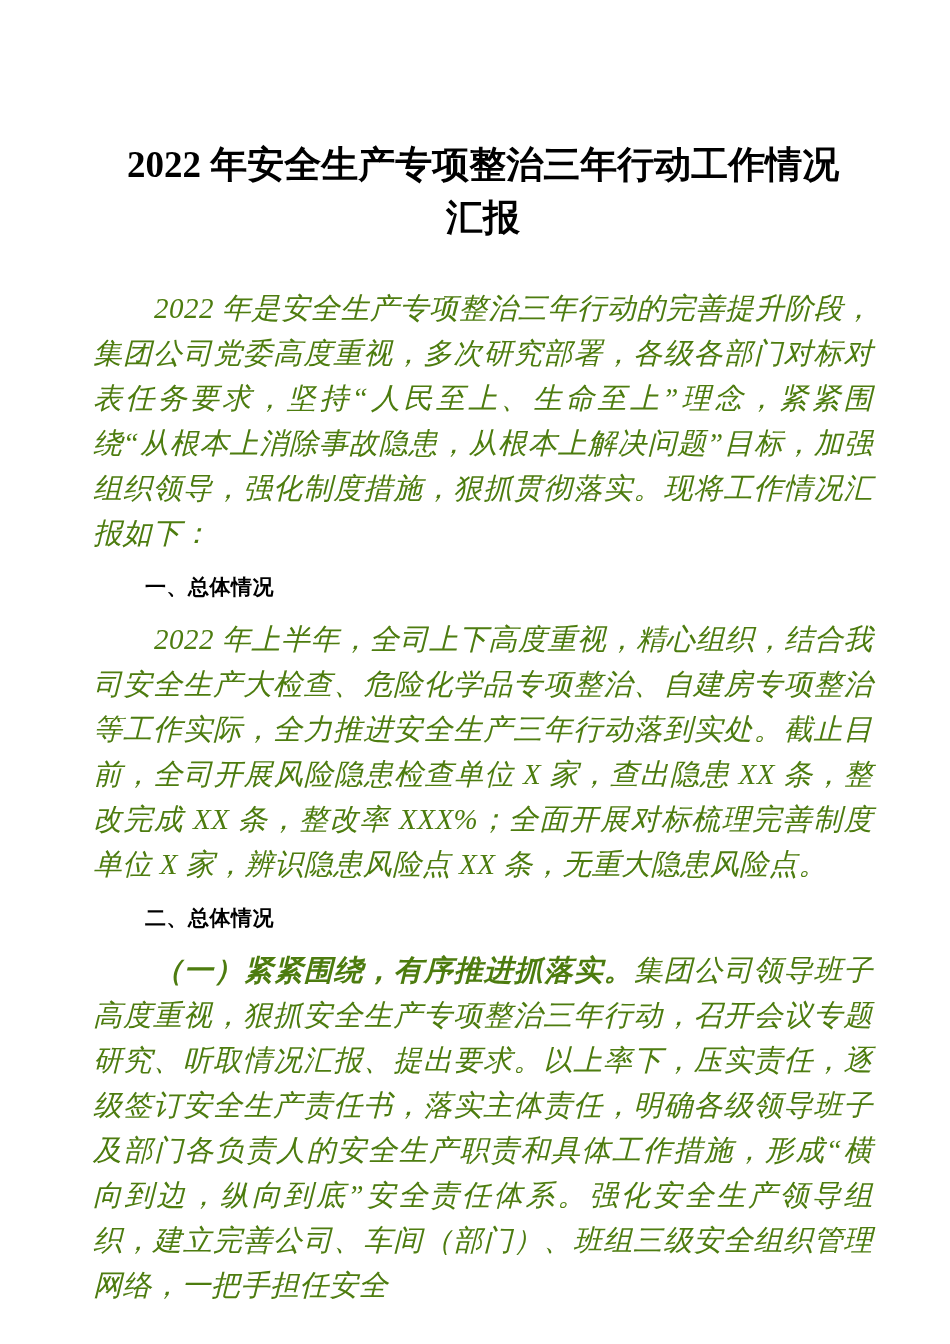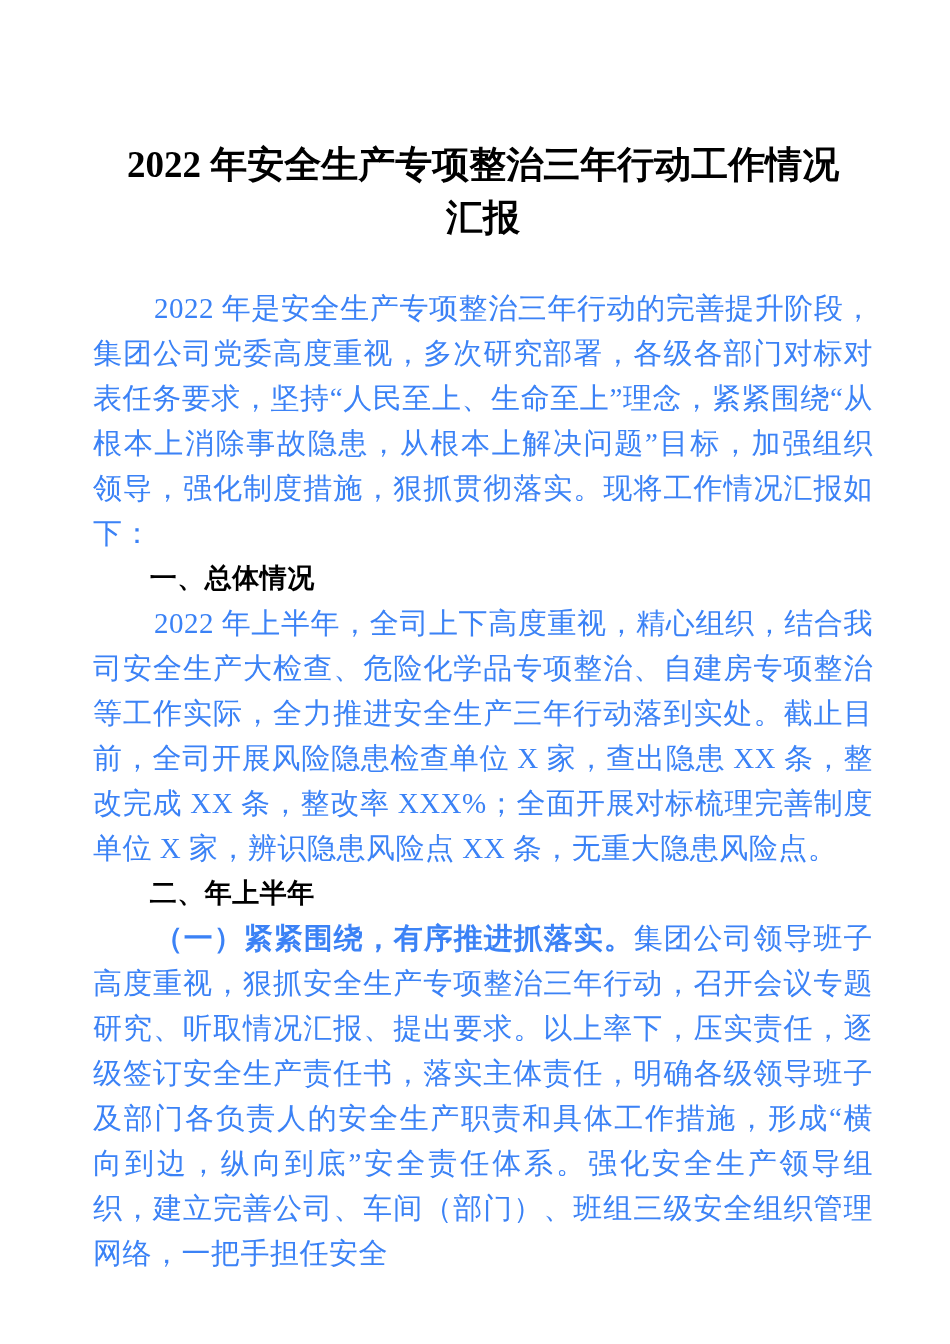--- a/index.html
+++ b/index.html
@@ -31,27 +31,28 @@
     text-align: center;
     color: #000000;
   }
   .body-para {
     margin: 0;
     font-size: 29px;
     line-height: 45px;
     text-align: justify;
     text-indent: 2.1em;
     letter-spacing: 0.5px;
-    color: #3b82f6;
+    color: #4d7c0f;
+    font-style: italic;
   }
   .section-heading {
-    margin: 0;
+    margin: 8px;
     font-family: "Liberation Sans", "DejaVu Sans", sans-serif;
     font-weight: 700;
-    font-size: 27px;
+    font-size: 21px;
     line-height: 45px;
     text-indent: 2.1em;
     letter-spacing: 0.5px;
     color: #000000;
   }
   .para-lead {
     font-weight: 700;
   }
 </style>
 </head>
@@ -60,17 +61,17 @@
 <div class="doc-page">
 
   <h1 class="doc-title">2022 年安全生产专项整治三年行动工作情况汇报</h1>
 
   <p class="body-para">2022 年是安全生产专项整治三年行动的完善提升阶段，集团公司党委高度重视，多次研究部署，各级各部门对标对表任务要求，坚持“人民至上、生命至上”理念，紧紧围绕“从根本上消除事故隐患，从根本上解决问题”目标，加强组织领导，强化制度措施，狠抓贯彻落实。现将工作情况汇报如下：</p>
 
   <h2 class="section-heading">一、总体情况</h2>
 
   <p class="body-para">2022 年上半年，全司上下高度重视，精心组织，结合我司安全生产大检查、危险化学品专项整治、自建房专项整治等工作实际，全力推进安全生产三年行动落到实处。截止目前，全司开展风险隐患检查单位 X 家，查出隐患 XX 条，整改完成 XX 条，整改率 XXX%；全面开展对标梳理完善制度单位 X 家，辨识隐患风险点 XX 条，无重大隐患风险点。</p>
 
-  <h2 class="section-heading">二、年上半年</h2>
+  <h2 class="section-heading">二、总体情况</h2>
 
   <p class="body-para"><span class="para-lead">（一）紧紧围绕，有序推进抓落实。</span><span>集团公司领导班子高度重视，狠抓安全生产专项整治三年行动，召开会议专题研究、听取情况汇报、提出要求。以上率下，压实责任，逐级签订安全生产责任书，落实主体责任，明确各级领导班子及部门各负责人的安全生产职责和具体工作措施，形成“横向到边，纵向到底”安全责任体系。强化安全生产领导组织，建立完善公司、车间（部门）、班组三级安全组织管理网络，一把手担任安全</span></p>
 
 </div>
 
 </body></html>

